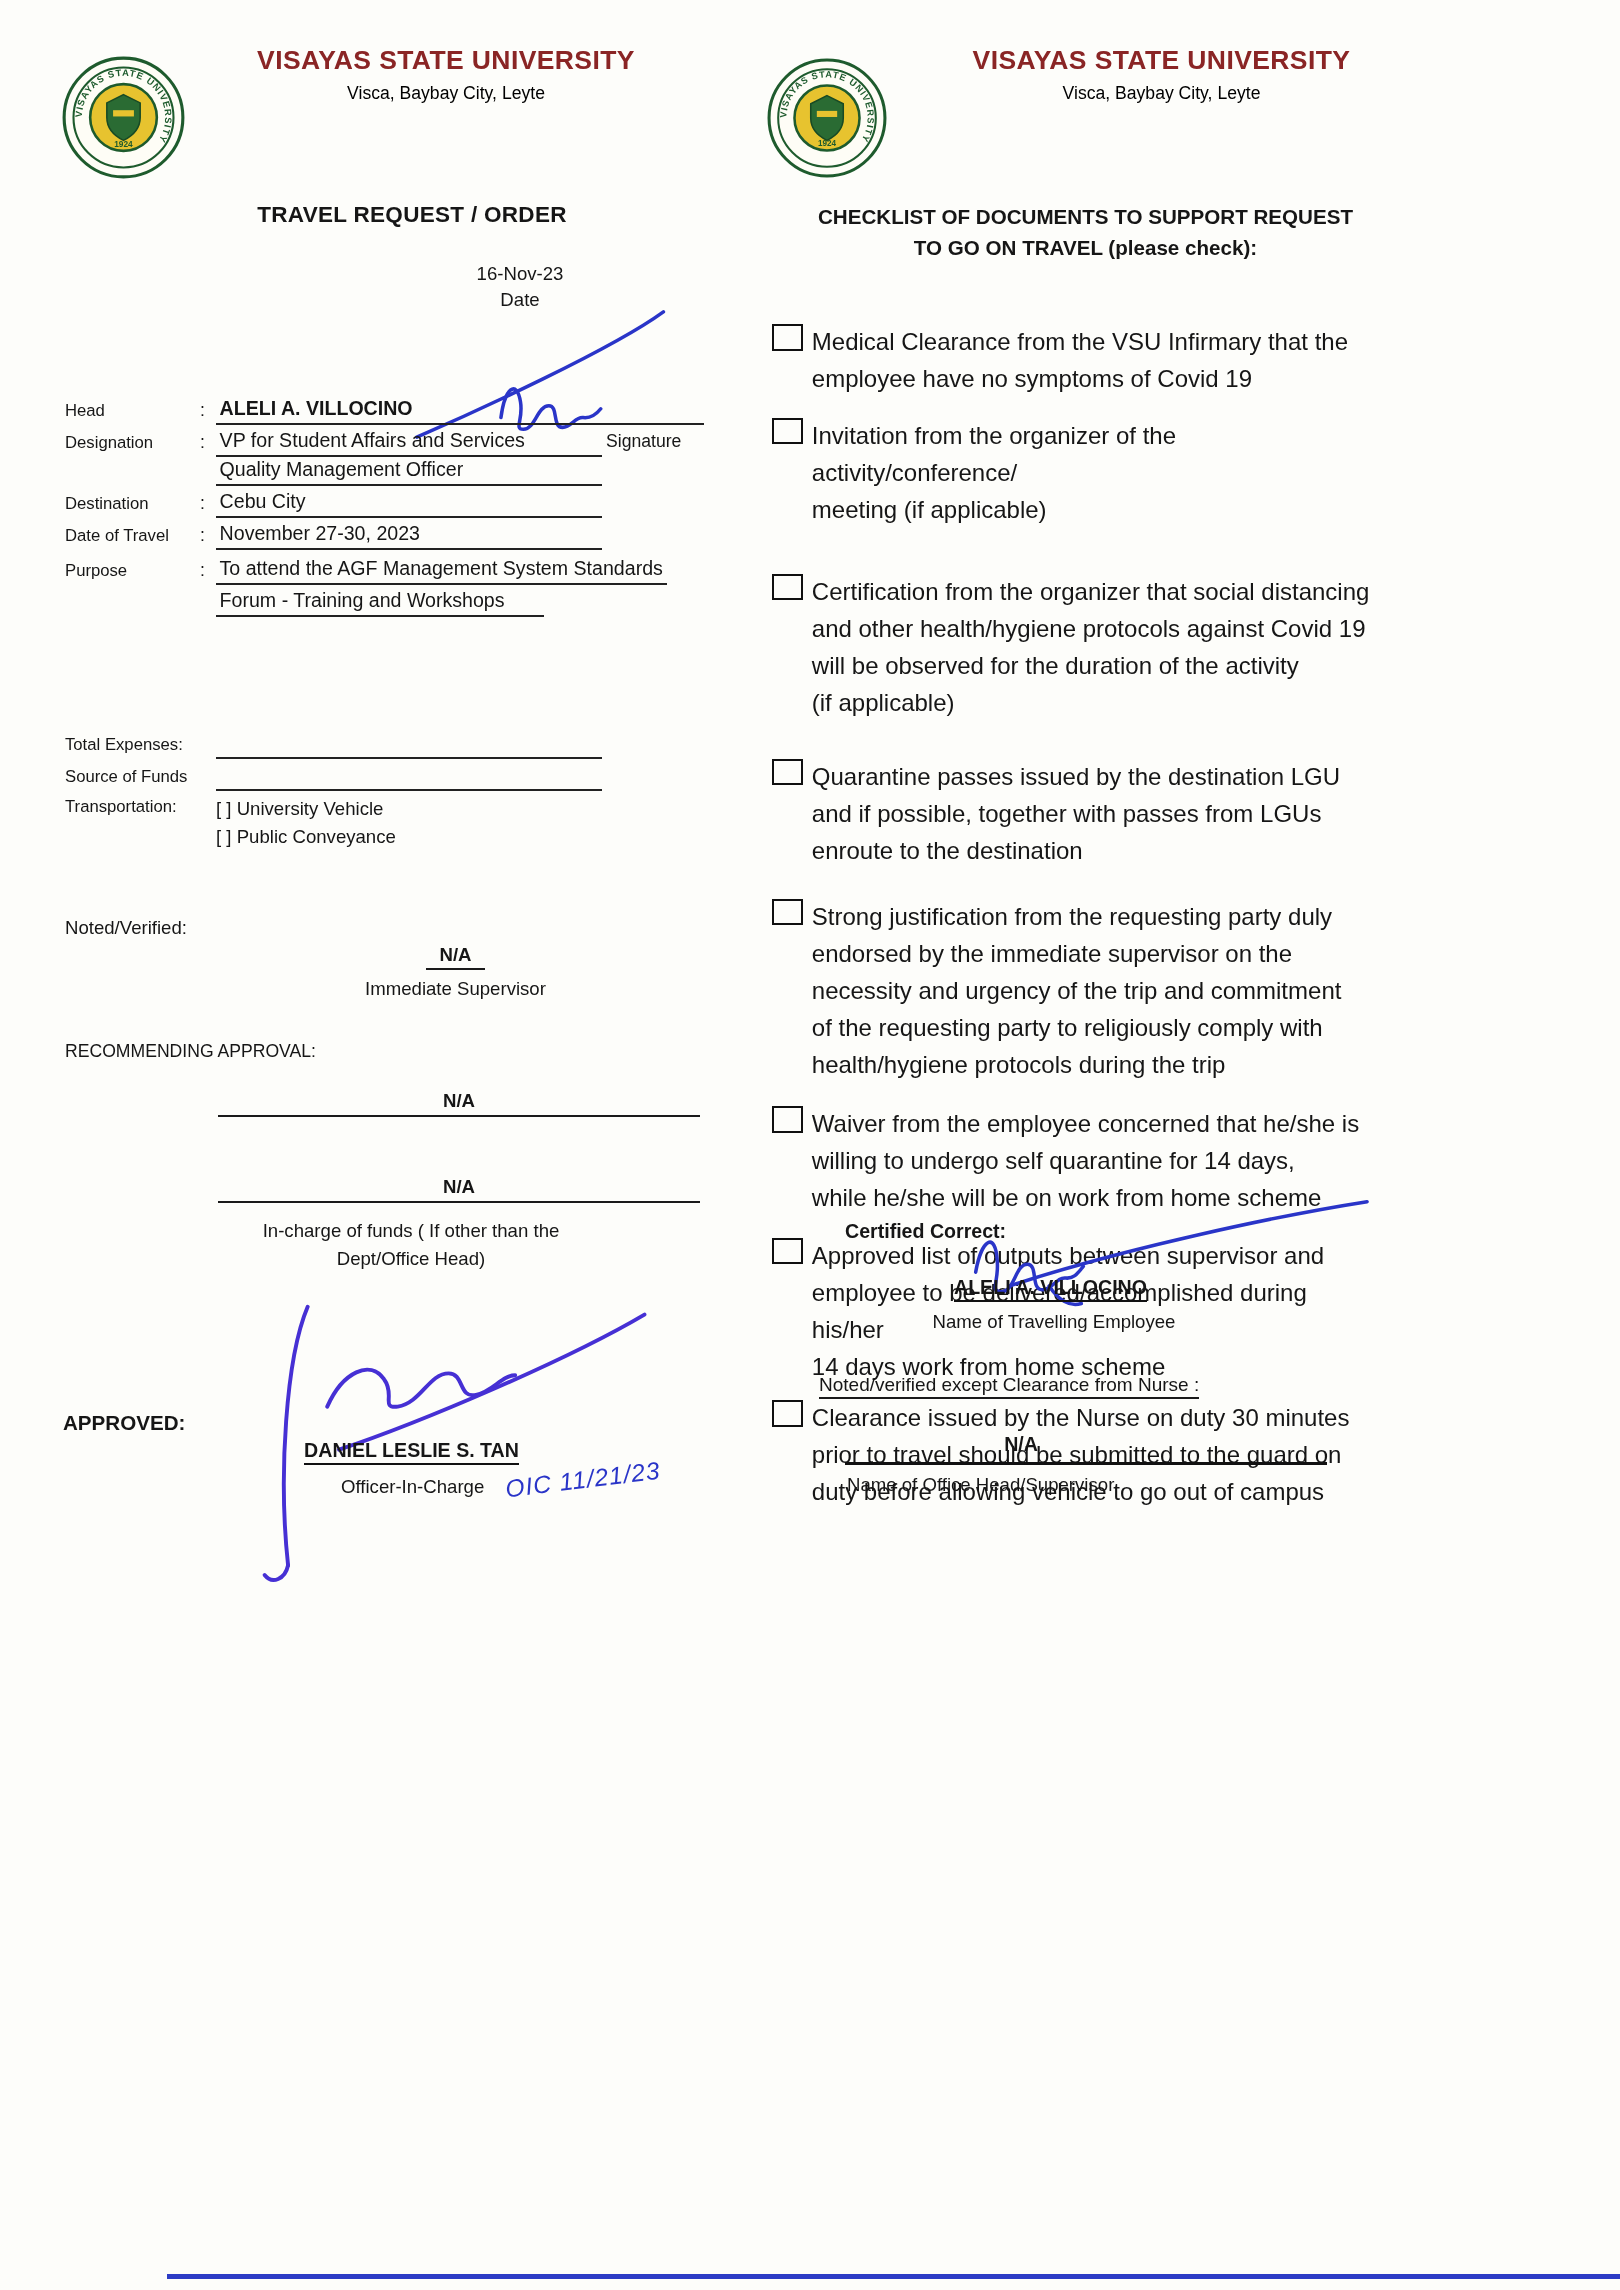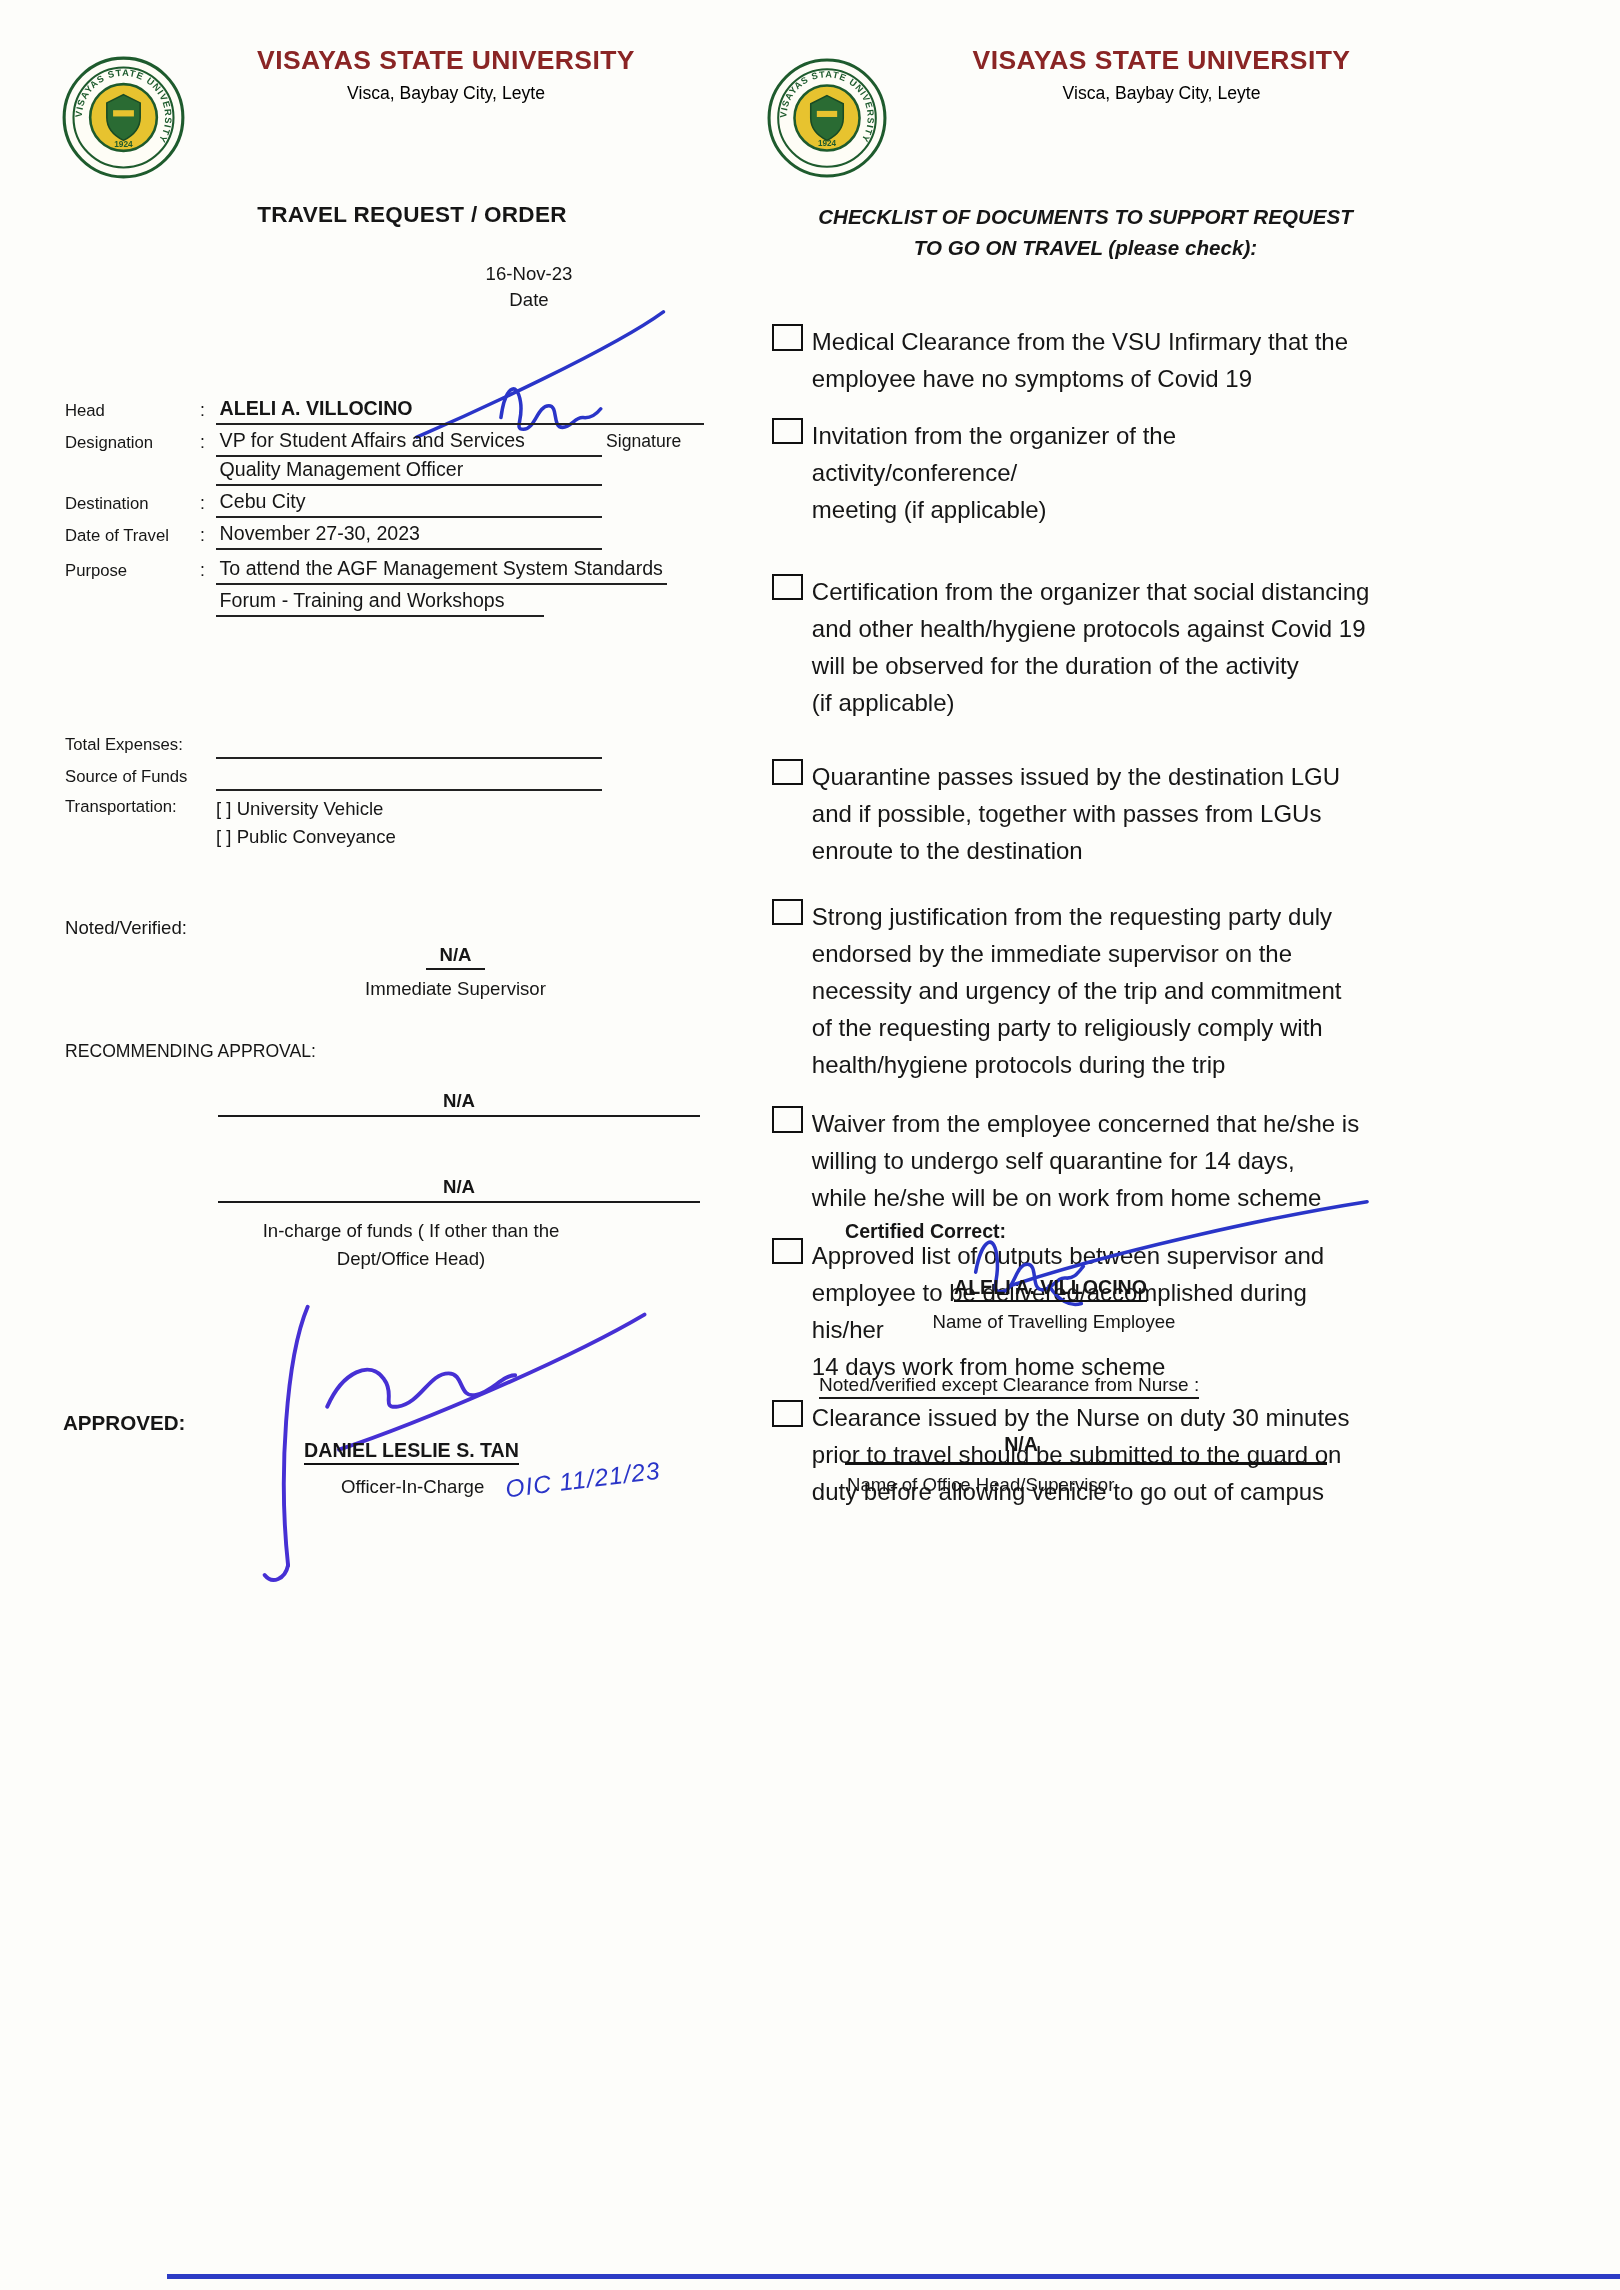--- a/index.html
+++ b/index.html
@@ -18,21 +18,21 @@
   .frow { display:flex; align-items:flex-end; min-height:32px; }
   .frow.tall { min-height:35px; }
   .flabel { width:135px; font-size:16.7px; padding-bottom:3.9px; flex:none; }
   .fcolon { width:15.7px; font-size:17.6px; padding-bottom:3.9px; flex:none; }
   .fval { flex:1; border-bottom:2px solid #222; font-size:19.6px; padding:0 3.9px 2.9px; white-space:nowrap; }
   .fval.short { flex:none; width:328px; }
   .sig-line { border-bottom:2px solid #222; }
   .na-underlined { display:inline-block; border-bottom:2px solid #1a1a1a; padding:0 13.7px 2px; font-weight:bold; font-size:18.6px; }
   .approval-line { border-bottom:2px solid #1a1a1a; text-align:center; font-weight:bold; font-size:18.6px; padding-bottom:2.9px; }
   .caption { font-size:18.6px; }
-  .chk-title { font-size:20.6px; font-weight:bold; line-height:1.5;font-style:italic; }
+  .chk-title { font-size:20.6px; font-weight:bold; line-height:1.5; }
   .citem { display:flex; }
   .cbx { width:31px; height:26.5px; border:2.9px solid #101010; margin-right:8.8px; margin-top:1px; flex:none; background:#fdfdfa; }
   .ctext { font-size:24px; line-height:37px; white-space:pre-line; }
   .underline-txt { border-bottom:2px solid #1a1a1a; padding-bottom:2px; font-size:19px; }
   .name-underlined { border-bottom:2.5px solid #111; font-weight:bold; font-size:19.6px; padding-bottom:2px; }
   .thick-line { border-bottom:3.9px solid #111; }
   .handwriting { color:var(--ink_blue,#2a35c8); font-style:italic; font-size:24.5px; letter-spacing:1px; transform:rotate(-7deg); }
   svg.sig { overflow:visible; }
   svg.sig path { fill:none; stroke-linecap:round; stroke-linejoin:round; }
   .sig-blue path { stroke:var(--ink_blue,#2a35c8); stroke-width:3.6px; }
@@ -59,21 +59,21 @@
     </svg>
   </div>
 
   <div class="abs center" style="left:201px; top:45px; width:490px;">
     <div class="uni-name">VISAYAS STATE UNIVERSITY</div>
     <div class="uni-addr">Visca, Baybay City, Leyte</div>
   </div>
 
   <div class="abs center doc-title" style="left:157px; top:202px; width:510px;">TRAVEL REQUEST / ORDER</div>
 
-  <div class="abs center" style="left:436px; top:263px; width:186px;">
+  <div class="abs center" style="left:427px; top:263px; width:186px;">
     <div style="font-size:18.6px;">16-Nov-23</div>
     <div style="font-size:18.6px; margin-top:3.9px;">Date</div>
   </div>
 
   <div class="abs" style="left:407px; top:302px; width:274px; height:147px;">
     <svg class="sig sig-blue" viewBox="0 0 280 150" width="274" height="147">
       <path d="M262 10 C210 48 70 112 10 138"></path>
       <path d="M96 118 c4 -30 16 -40 20 -16 c3 18 -7 28 3 28 c12 0 14 -24 26 -24 c10 0 3 22 14 22 c9 0 13 -11 21 -10 c8 1 14 -4 18 -9"></path>
     </svg>
   </div>

